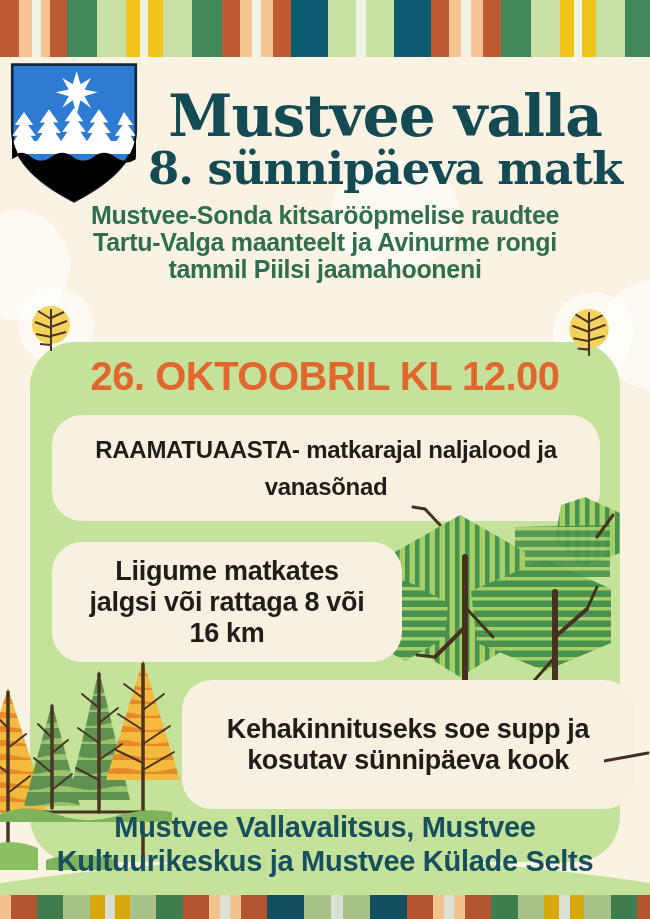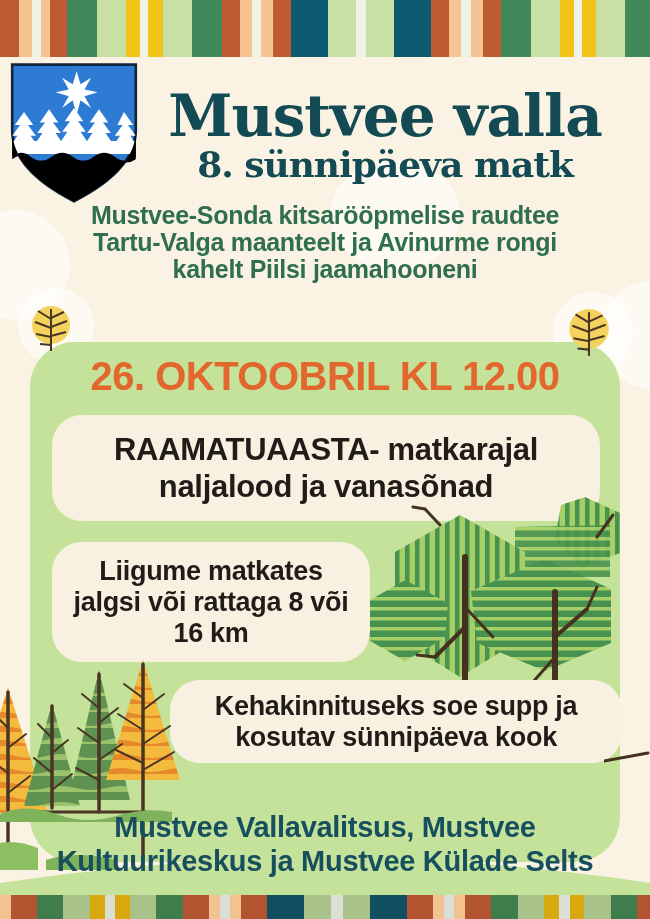--- a/index.html
+++ b/index.html
@@ -13,33 +13,33 @@
   .stripes{position:absolute;left:0;width:650px;display:flex;}
   .stripes-top{top:0;height:57px;}
   .stripes-bottom{bottom:0;height:26px;}
   .stripes span{display:block;height:100%;}
   .blob{position:absolute;background:rgba(255,255,255,.6);border-radius:50%;}
   .coa{position:absolute;left:8px;top:62px;}
   .title{position:absolute;left:120px;top:60px;width:530px;text-align:center;
     font-family:"DejaVu Serif","Liberation Serif",serif;font-weight:800;
     color:var(--title-teal);line-height:1.04;}
   .title .l1{font-size:58px;letter-spacing:-1px;margin-top:26px;}
-  .title .l2{font-size:36px;letter-spacing:-1px;}
+  .title .l2{font-size:45px;letter-spacing:-1px;}
   .subtitle{position:absolute;left:0;top:202px;width:650px;text-align:center;
     color:var(--subtitle-green);font-weight:700;font-size:25px;line-height:27px;letter-spacing:-0.3px;}
   .panel{position:absolute;left:30px;top:342px;width:590px;height:520px;
     background:var(--panel-green);border-radius:45px;}
   .datetime{position:absolute;left:0;top:12px;width:100%;text-align:center;
     color:var(--orange);font-weight:700;font-size:40px;letter-spacing:-0.5px;}
   .cbox{position:absolute;background:var(--box-cream);border-radius:30px;
     display:flex;align-items:center;justify-content:center;text-align:center;
     color:var(--ink);font-weight:700;letter-spacing:-0.3px;}
-  .box1{left:22px;top:73px;width:548px;height:106px;font-size:31px;line-height:37px;}
-  .box2{left:22px;top:200px;width:318px;height:120px;font-size:27px;line-height:31px;}
-  .box3{left:140px;top:338px;width:452px;height:83px;font-size:27px;line-height:31px;}
+  .box1{left:22px;top:73px;width:548px;height:106px;font-size:24px;line-height:37px;}
+  .box2{left:22px;top:200px;width:350px;height:120px;font-size:27px;line-height:31px;}
+  .box3{left:152px;top:338px;width:452px;height:129px;font-size:27px;line-height:31px;}
   .hex-trees{position:absolute;left:335px;top:155px;}
   .conifers{position:absolute;left:-14px;top:648px;z-index:4;}
   .round-tree{position:absolute;z-index:3;}
   .rt-left{left:28px;top:303px;}
   .rt-right{left:565px;top:306px;}
   .branch-right{position:absolute;left:604px;top:745px;z-index:3;}
   .wave{position:absolute;left:0;bottom:24px;z-index:1;}
   .footer{position:absolute;left:0;top:810px;width:650px;text-align:center;z-index:5;
     color:var(--footer-teal);font-weight:700;font-size:29px;line-height:34px;letter-spacing:-0.3px;}
   .footer-inner{max-width:580px;margin:0 auto;}
@@ -74,21 +74,21 @@
   </svg>
 
   <div class="title">
     <div class="l1">Mustvee valla</div>
     <div class="l2">8. sünnipäeva matk</div>
   </div>
 
   <div class="subtitle">
     <div>Mustvee-Sonda kitsarööpmelise raudtee</div>
     <div>Tartu-Valga maanteelt ja Avinurme rongi</div>
-    <div>kahelt Piilsi jaamahooneni</div>
+    <div>tammil Piilsi jaamahooneni</div>
   </div>
 
   <svg class="round-tree rt-left" width="46" height="52" viewBox="0 0 46 52">
     <circle cx="23" cy="22" r="19" fill="#F3D35E"></circle>
     <g stroke="#4A3524" stroke-width="2" fill="none">
       <path d="M23,48 V6"></path>
         <path d="M23,16 L10,8"></path>
         <path d="M23,15 L36,9"></path>
       <path d="M23,25 L7,19"></path>
         <path d="M23,24 L39,18"></path>

